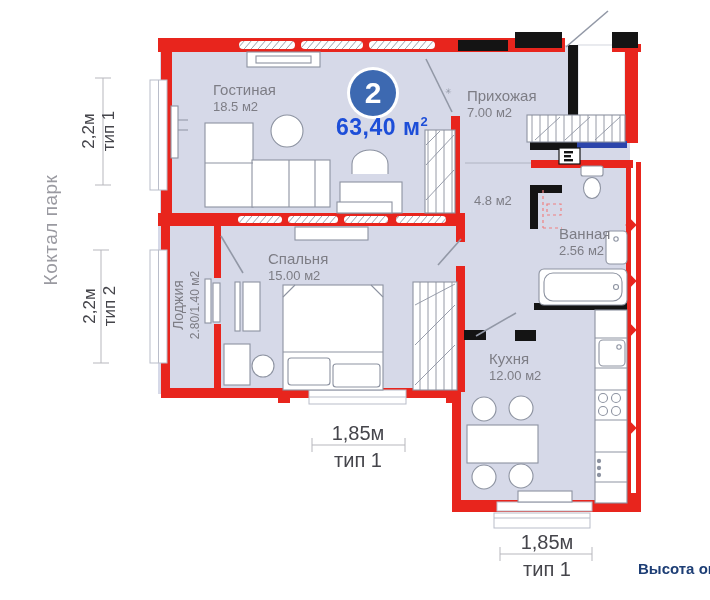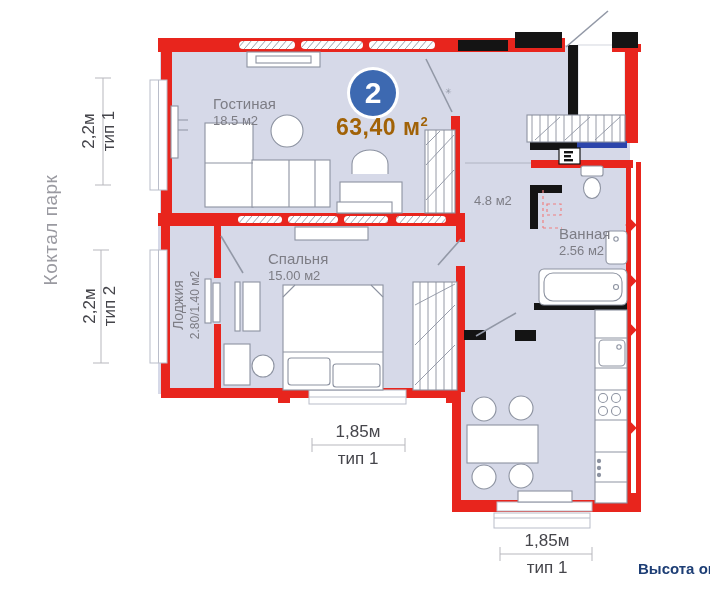--- a/index.html
+++ b/index.html
@@ -4,27 +4,27 @@
 <style>
   html,body{margin:0;padding:0;background:#fff;}
   #stage{position:relative;width:710px;height:600px;background:#ffffff;overflow:hidden;
          font-family:"Liberation Sans",sans-serif;}
   #plan-svg{position:absolute;left:0;top:0;}
   .abs{position:absolute;}
   .room-label{color:#7d7d85;font-size:15px;line-height:1.28;white-space:nowrap;}
   .room-label .area{font-size:13px;}
   .rot{transform:translate(-50%,-50%) rotate(-90deg);white-space:nowrap;}
   .dim{color:#45454b;font-size:17px;line-height:1.15;text-align:center;}
-  .dim-h{color:#45454b;font-size:17px;text-align:right;white-space:nowrap;
+  .dim-h{color:#45454b;font-size:20px;text-align:right;white-space:nowrap;
          transform:translate(-50%,0);}
   .side-label{color:#9a9aa1;font-size:19px;letter-spacing:.5px;}
   .badge{width:46px;height:46px;border-radius:50%;background:#3d69b1;
          box-shadow:0 0 0 3px #fff;color:#fff;font-size:30px;font-weight:bold;
          display:flex;align-items:center;justify-content:center;}
-  .total{color:#a16207;font-size:23px;font-weight:bold;letter-spacing:.5px;white-space:nowrap;}
+  .total{color:#1d4ed8;font-size:23px;font-weight:bold;letter-spacing:.5px;white-space:nowrap;}
   .total sup{font-size:13px;}
   .note{color:#1d3e75;font-size:15px;font-weight:bold;white-space:nowrap;}
   .star{color:#8d93a1;font-size:8px;}
 </style>
 </head>
 <body>
 
 <div id="stage">
 
 <svg id="plan-svg" width="710" height="600" viewBox="0 0 710 600">
@@ -249,35 +249,43 @@
 <div class="abs dim-h" style="left:547px;top:531px;">1,85м</div>
 <div class="abs dim-h" style="left:547px;top:558px;">тип 1</div>
 
 <div class="abs badge" style="left:350px;top:70px;">
   <span>2</span>
 </div>
 <div class="abs total" style="left:336px;top:114px;">
   <span>63,40 м</span><sup>2</sup>
 </div>
 
-<div class="abs room-label" style="left:213px;top:94px;">
+<div class="abs room-label" style="left:213px;top:80px;">
   <div>Гостиная</div>
   <div class="area">18.5 м2</div>
+</div>
+<div class="abs room-label" style="left:467px;top:86px;">
+  <div>Прихожая</div>
+  <div class="area">7.00 м2</div>
 </div>
 <div class="abs room-label" style="left:474px;top:180px;margin-top:13px;">
   <div class="area">4.8 м2</div>
 </div>
 <div class="abs room-label" style="left:543px;top:224px;margin-left:16px;">
   <div>Ванная</div>
   <div class="area">2.56 м2</div>
 </div>
 <div class="abs room-label" style="left:268px;top:249px;">
   <div>Спальня</div>
   <div class="area">15.00 м2</div>
 </div>
+<div class="abs room-label" style="left:489px;top:349px;">
+  <div>Кухня</div>
+  <div class="area">12.00 м2</div>
+</div>
 <div class="abs room-label rot" style="left:187px;top:305px;font-size:14px;text-align:center;">
   <div>Лоджия</div>
   <div class="area" style="font-size:12px;">2.80/1.40 м2</div>
 </div>
 
 <div class="abs star" style="left:445px;top:87px;">✳</div>
 
 <div class="abs note" style="left:638px;top:560px;">Высота ок</div>
 
 </div>

